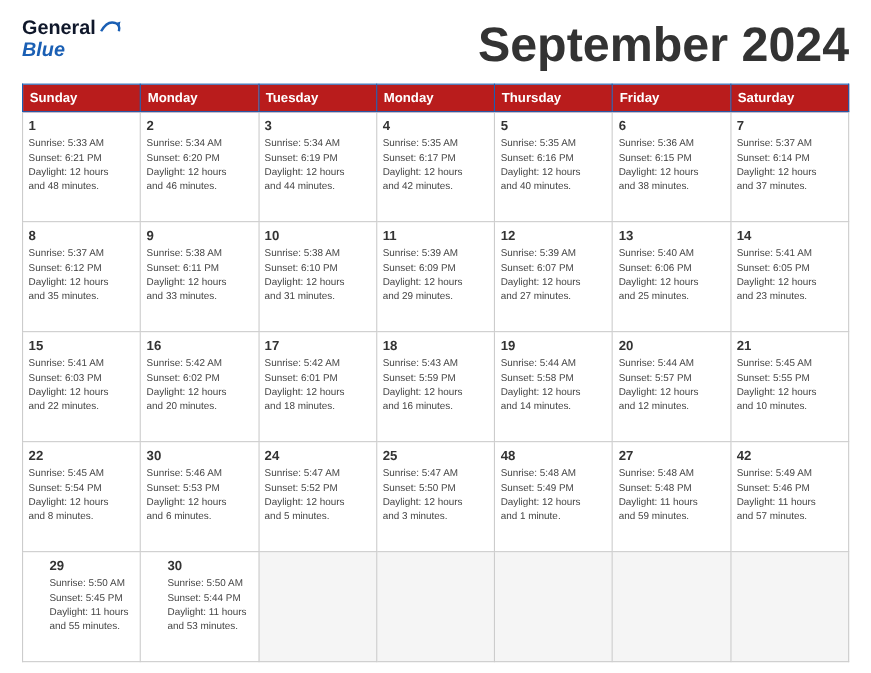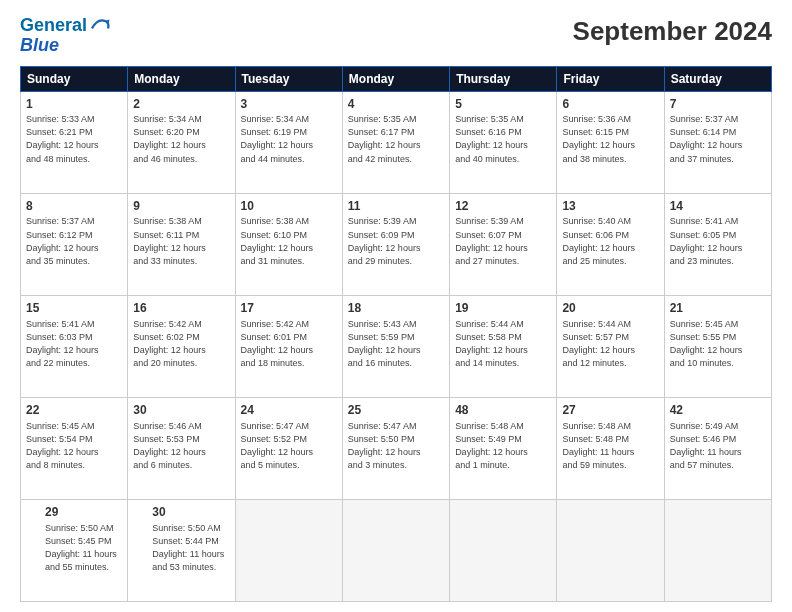--- a/index.html
+++ b/index.html
@@ -27,49 +27,49 @@
       display: flex;
       align-items: center;
     }
     .logo-text {
       font-size: 18px;
       font-weight: bold;
       color: #333;
       line-height: 1.1;
     }
     .logo-text span {
-      color: #0369a1;
+      color: #0f172a;
     }
     .logo-icon {
       width: 22px;
       height: 22px;
       margin-left: 2px;
       margin-top: -4px;
     }
     .title-area {
       text-align: right;
     }
     .month-title {
-      font-size: 26px;
+      font-size: 44px;
       font-weight: bold;
       color: #333;
     }
     .subtitle {
       font-size: 14px;
       color: #555;
     }
     .calendar {
       flex: 1;
       border: 1px solid #ccc;
       border-collapse: collapse;
       width: 100%;
       table-layout: fixed;
     }
     .calendar th {
-      background: #0f172a;
+      background: #b91c1c;
       color: white;
       font-size: 12px;
       font-weight: bold;
       text-align: left;
       padding: 5px 6px;
       border: 1px solid #1a5fb4;
     }
     .calendar td {
       border: 1px solid #ccc;
       vertical-align: top;

